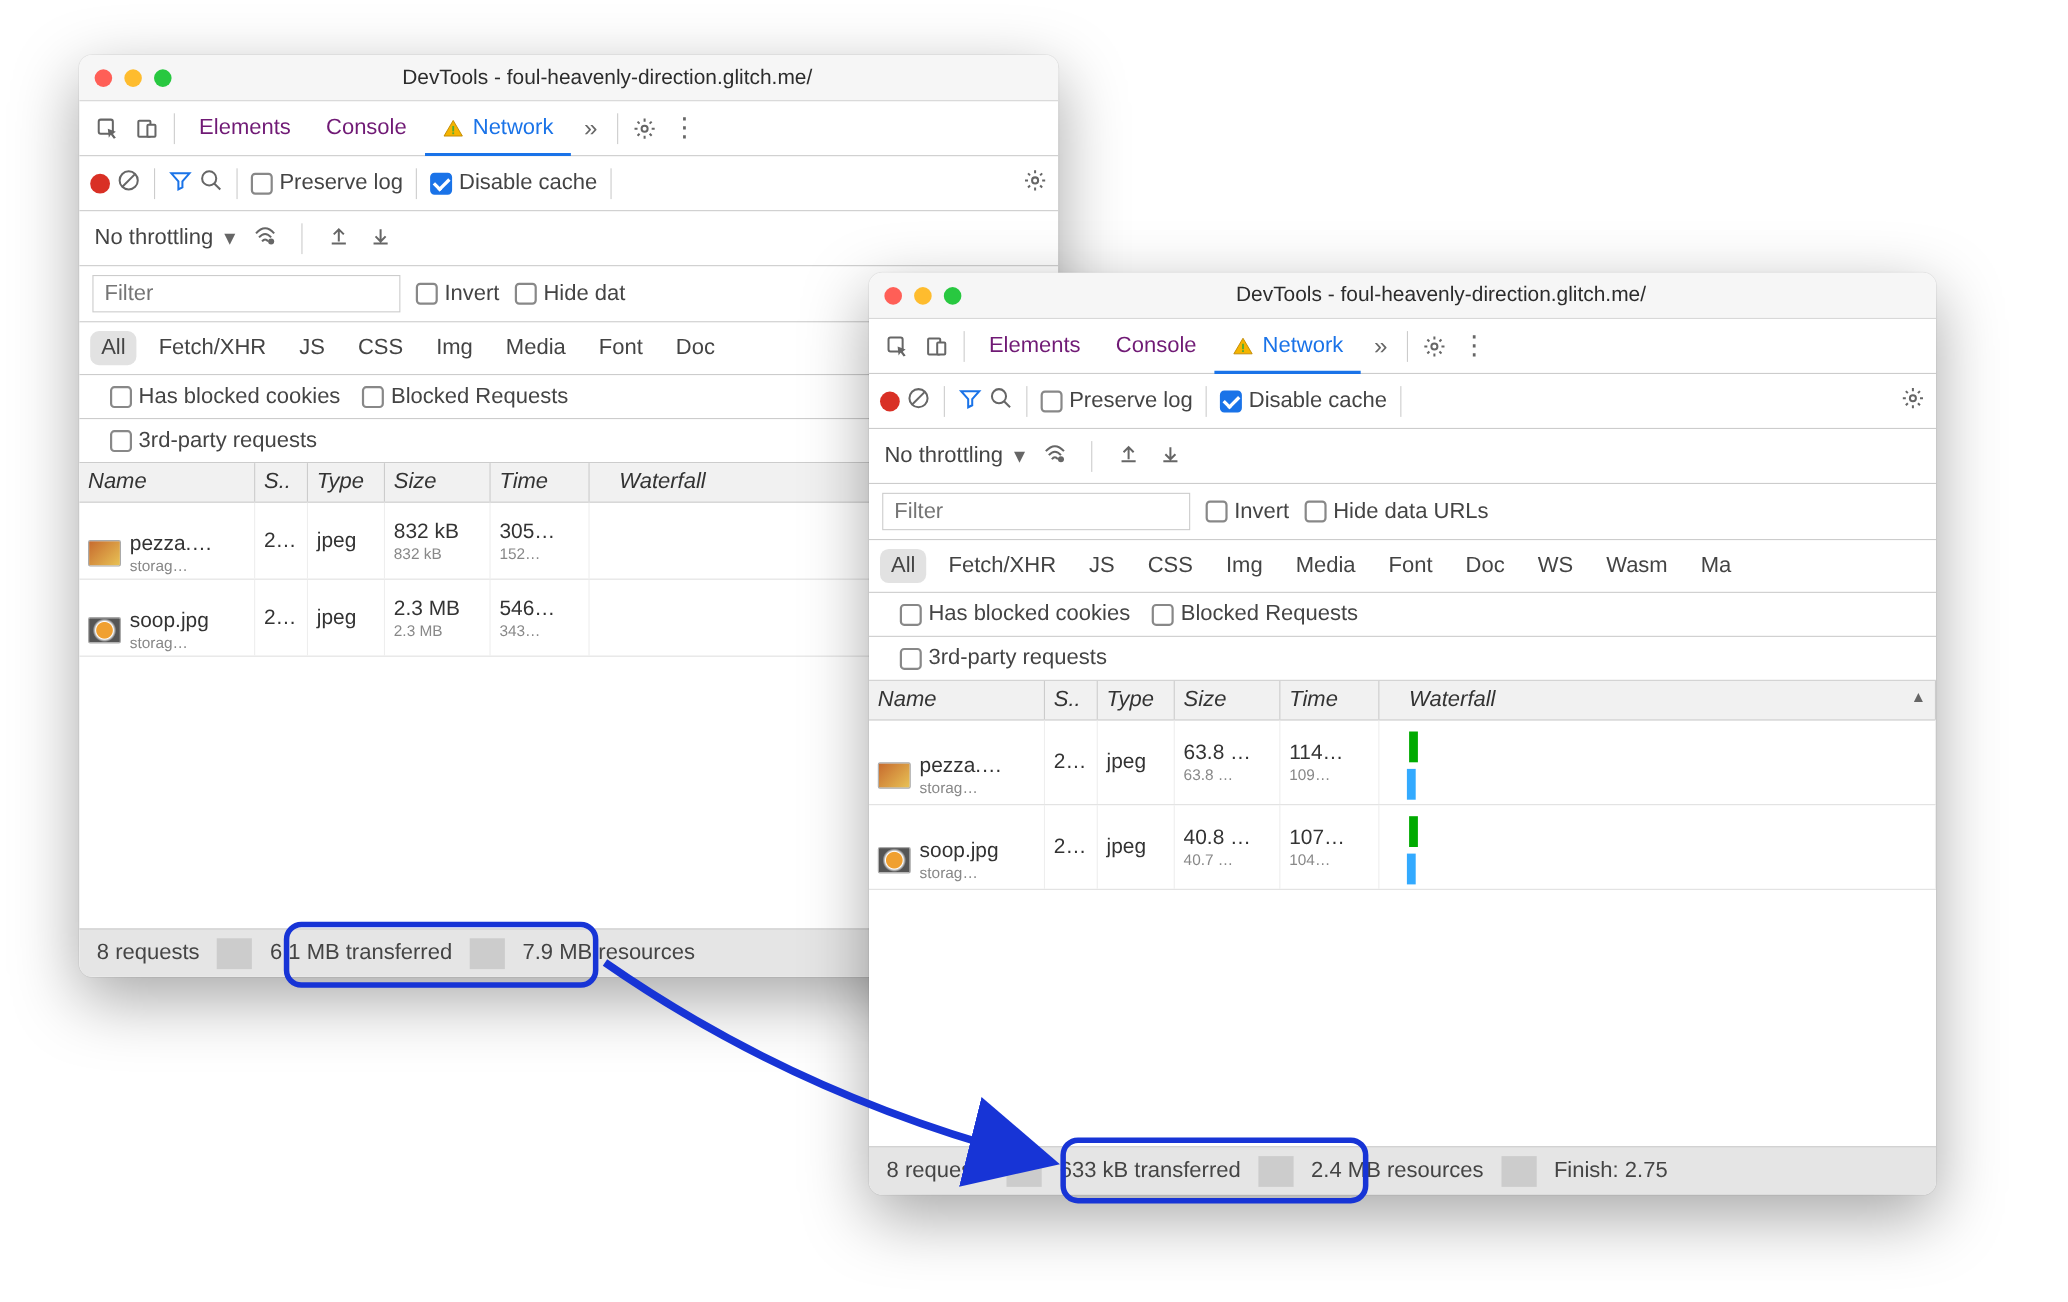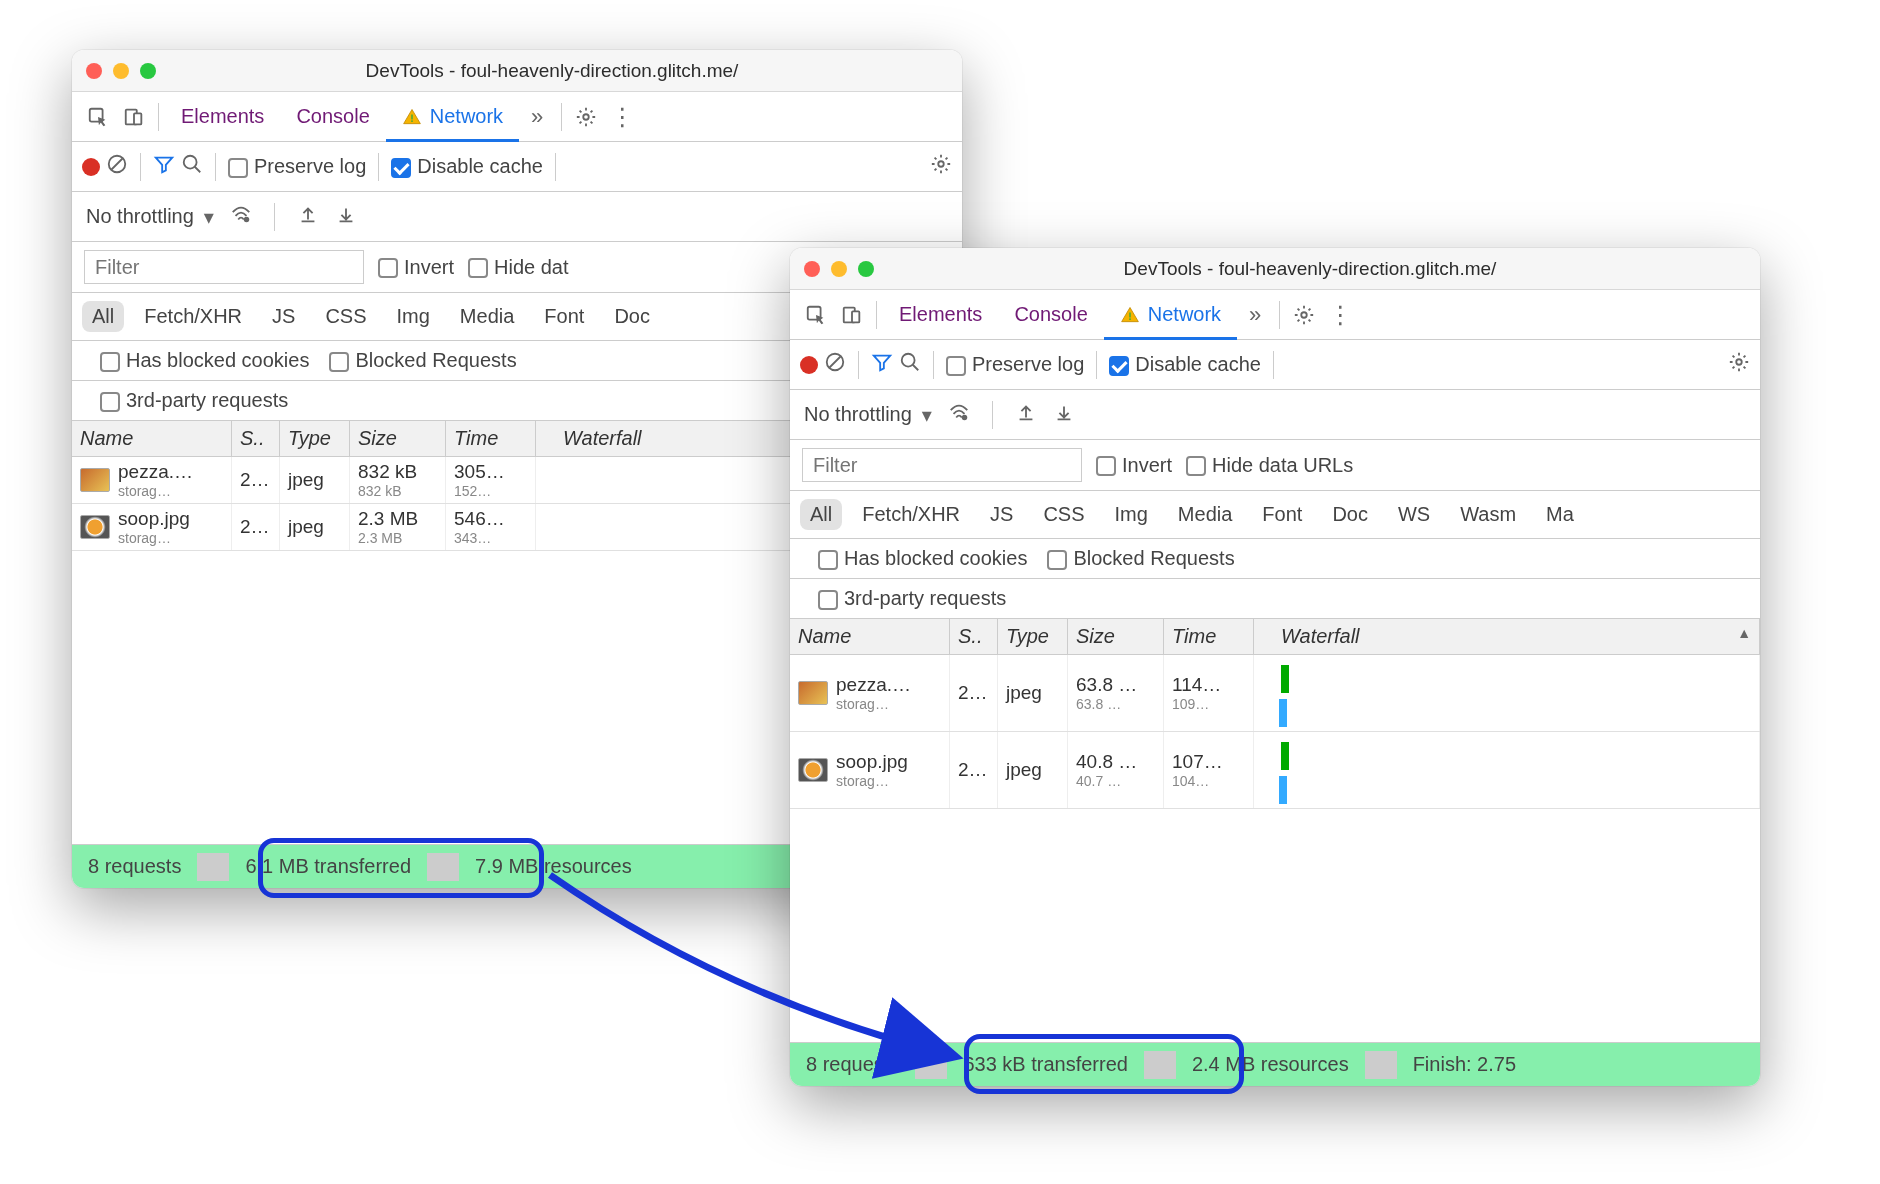--- a/index.html
+++ b/index.html
@@ -67,26 +67,26 @@
   .header-row{
     display:flex; background:#f1f1f1; border-bottom:1px solid #ccc; font-size:20px; color:#333;font-style:italic;
   }
   .header-row > div{padding:6px 8px; border-right:1px solid #ccc;}
   .data-row{display:flex; border-bottom:1px solid #e0e0e0;font-size:19px;color:#333;}
   .data-row > div{padding:4px 8px; border-right:1px solid #eee; display:flex; flex-direction:column; justify-content:center;}
   .sub{color:#888;font-size:14px;}
   .col-name{width:160px;overflow:hidden;}
   .col-s{width:48px;} .col-type{width:70px;} .col-size{width:96px;} .col-time{width:90px;}
   .col-wf{flex:1;margin-left:19px;}
-  .name-cell{display:flex;align-items:center;gap:8px;}
+  .name-cell{display:flex;align-items:center;gap:8px;margin-top:23px;}
   .thumb{width:30px;height:24px;border:1px solid #aaa;background:linear-gradient(135deg,#e8a03c,#c05020);border-radius:2px;}
   .thumb.pizza{background:linear-gradient(135deg,#c76b2e,#e8c255);}
   .thumb.soup{background:radial-gradient(circle,#f0a030 40%,#fff 45%,#555 60%);}
   .statusbar{
-    height:44px;border-top:1px solid #ccc;background:#86efac;display:flex;align-items:center;font-size:20px;color:#444;
+    height:44px;border-top:1px solid #ccc;background:#e5e5e5;display:flex;align-items:center;font-size:20px;color:#444;
   }
   .statusbar > div{padding:0 16px;}
   .vdiv{width:1px;height:28px;background:#ccc;}
   .highlight-box{
     position:absolute;border:5px solid #1734d6;border-radius:16px;pointer-events:none;
   }
   .arrow-svg{position:absolute;pointer-events:none;}
   .icon-svg{width:22px;height:22px;stroke:#666;fill:none;stroke-width:2;}
   .warn-icon{width:20px;height:20px;}
   .wf-bar{display:inline-block;width:8px;height:28px;margin-top:6px;}

